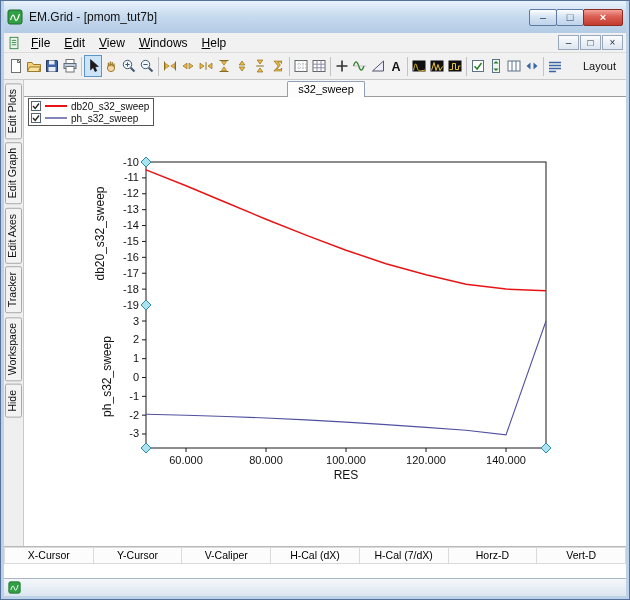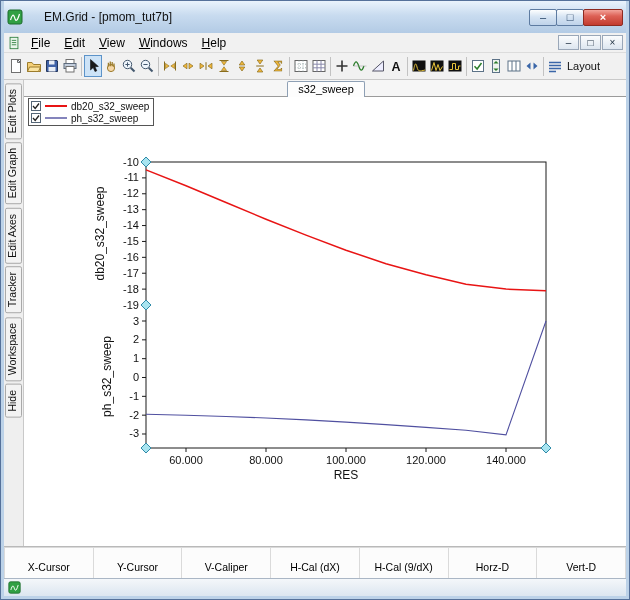--- a/index.html
+++ b/index.html
@@ -1,49 +1,49 @@
 <!DOCTYPE html>
 <html><head>
 <meta charset="utf-8">
 <style>
   *{box-sizing:border-box;margin:0;padding:0;}
   html,body{width:630px;height:600px;overflow:hidden;font-family:"Liberation Sans",sans-serif;}
   .window{width:630px;height:600px;border:1px solid #55719a;background:#bcd2e8;padding:0 3px 3px;display:flex;flex-direction:column;}
-  .titlebar{height:22px;display:flex;align-items:center;gap:21px;padding:16px 3px;background:linear-gradient(#eaf3fc,#c8dbef 45%,#b3cbe5);}
+  .titlebar{height:22px;display:flex;align-items:center;gap:6px;padding:16px 3px;background:linear-gradient(#eaf3fc,#c8dbef 45%,#b3cbe5);}
   .titlebar .title{font-size:12px;color:#111;white-space:nowrap;}
   .tb-spacer{flex:1;}
   .cap-btn{width:28px;height:17px;border:1px solid #5d7ba1;border-radius:2px;margin-left:-1px;
     background:linear-gradient(#fdfefe,#d6e4f3 45%,#bfd3ea);font-size:11px;color:#1c3a5e;
     display:flex;align-items:center;justify-content:center;cursor:default;}
   .cap-btn.close{width:40px;background:linear-gradient(#f2a39a,#dd6156 40%,#c23b2e);color:#fff;border-color:#8e2a20;font-weight:bold;}
   .menubar{height:20px;background:#f1f1f1;display:flex;align-items:center;padding:0 3px;border-bottom:1px solid #dcdcdc;font-size:12px;}
   .menu-item{padding:1px 7px;color:#000;}
   .mdi-btn{width:21px;height:15px;font-size:10px;border:1px solid #9aa7b8;background:linear-gradient(#fbfcfd,#dde6f0);
     margin-left:1px;color:#234;display:flex;align-items:center;justify-content:center;}
   .toolbar{height:27px;background:#f1f1f1;border-bottom:1px solid #c9c9c9;display:flex;align-items:center;padding:0 3px;}
   #toolbar-buttons{display:flex;align-items:center;}
   .tb-btn{width:18px;height:22px;border:1px solid transparent;background:transparent;padding:1px 0;display:flex;align-items:center;justify-content:center;}
   .tb-btn.pressed{background:#cde3f7;border:1px solid #5c93c9;}
   .tb-sep{width:1px;height:19px;background:#c2c2c2;margin:0 2px;display:inline-block;}
-  .layout-label{font-size:11px;margin-left:3px;color:#111;white-space:nowrap;}
+  .layout-label{font-size:11px;margin-left:19px;color:#111;white-space:nowrap;}
   .main{flex:1;display:flex;background:#fff;min-height:0;}
   .sidebar{width:20px;background:#efefef;border-right:1px solid #c9c9c9;display:flex;flex-direction:column;gap:3px;padding:3px 0 0 1px;}
   .side-tab{writing-mode:vertical-rl;transform:rotate(180deg);width:17px;padding:5px 0;font-size:10.5px;
     text-align:center;background:#f3f3f3;border:1px solid #a9a9a9;border-radius:2px;color:#111;}
   .content{flex:1;display:flex;flex-direction:column;min-width:0;background:#fff;}
   .tabstrip{height:17px;background:#f6f6f6;border-bottom:1px solid #9b9b9b;display:flex;align-items:flex-end;padding-left:2px;justify-content:center;}
   .tab{font-size:11px;padding:1px 10px 2px;background:#fdfdfd;border:1px solid #8ea0b5;border-bottom:none;border-radius:2px 2px 0 0;position:relative;top:1px;color:#000;}
   .plotarea{flex:1;position:relative;background:#fff;padding-left:6px;}
   #chart{position:absolute;left:0;top:0;}
   .legend{position:absolute;left:4px;top:1px;background:#fff;border:1px solid #555;padding:1px 4px 1px 2px;z-index:2;}
   .legend-row{display:flex;align-items:center;gap:3px;height:12px;}
   .legend-label{font-size:10px;color:#111;}
   .cursor-table-wrap{height:32px;background:#fff;border-top:1px solid #b9b9b9;}
   table{width:100%;border-collapse:collapse;table-layout:fixed;}
-  th,td{font-size:10.5px;font-weight:normal;text-align:center;height:15px;line-height:15px;border:1px solid #dadada;padding:12px;color:#000;overflow:hidden;}
+  th,td{font-size:10.5px;font-weight:normal;text-align:center;height:15px;line-height:15px;border:1px solid #dadada;padding:0;color:#000;overflow:hidden;}
   th{background:#fcfcfc;}
   .statusbar{height:18px;background:linear-gradient(#f4f7fa,#dce6f0);border-top:1px solid #aab6c5;display:flex;align-items:center;padding:0 4px;}
 </style>
 </head>
 <body>
 
 <div class="window">
 
   <div class="titlebar">
     <svg width="16" height="16" viewBox="0 0 16 16">
@@ -358,21 +358,21 @@
   </div>
 
   <div class="cursor-table-wrap">
     <table id="cursor-table">
         <tbody>
           <tr>
             <th>X-Cursor</th>
             <th>Y-Cursor</th>
             <th>V-Caliper</th>
             <th>H-Cal (dX)</th>
-            <th>H-Cal (9/dX)</th>
+            <th>H-Cal (7/dX)</th>
             <th>Horz-D</th>
             <th>Vert-D</th>
           </tr>
         </tbody>
       </table>
   </div>
 
   <div class="statusbar">
     <svg width="13" height="13" viewBox="0 0 16 16">
       <rect x="1" y="1" width="14" height="14" rx="2" fill="#31a044" stroke="#1d6b2c"></rect>

